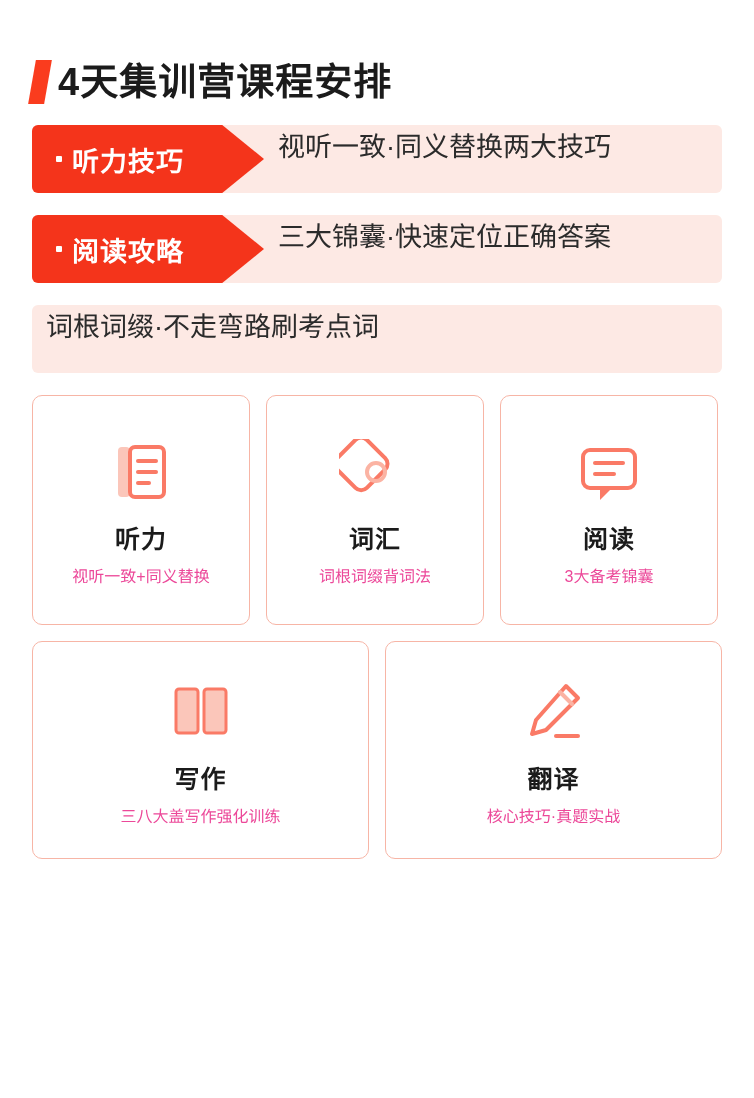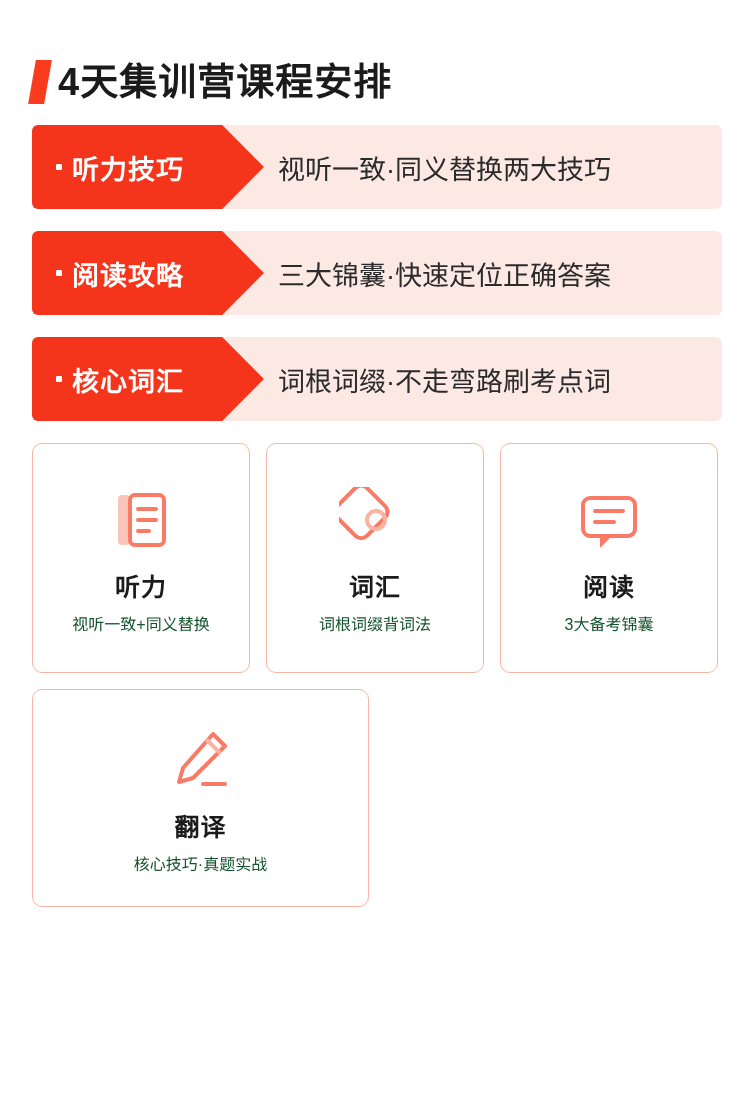--- a/index.html
+++ b/index.html
@@ -49,26 +49,25 @@
     color: #1b1b1b;
     white-space: nowrap;
   }
 
   
   .banner-list {
     margin-top: 6px;
   }
   .banner {
     position: relative;
-    height: 84px;
+    height: 68px;
     margin-bottom: 22px;
     background: #fde9e4;
     border-radius: 6px;
     display: flex;
-    align-items: center;
     overflow: hidden;
   }
   .banner-tag {
     position: relative;
     width: 232px;
     height: 100%;
     background: #f4341b;
     display: flex;
     align-items: center;
     flex: 0 0 auto;
@@ -137,21 +136,21 @@
   }
   .card-title {
     font-size: 25px;
     font-weight: bold;
     color: #1b1b1b;
     margin-bottom: 8px;
     letter-spacing: 1px;
   }
   .card-sub {
     font-size: 16px;
-    color: #14532d;
+    color: #ec4899;
     letter-spacing: 0px;
     text-align: center;
   }
   .card.col2 .card-title { font-size: 25px; }
   .card.col2 .card-sub { font-size: 16px; }
 </style>
 </head>
 <body>
 
 <div class="page">
@@ -173,24 +172,20 @@
 
     <div class="banner">
       <div class="banner-tag">
         <span class="banner-dot"></span>
         <span class="banner-tag-text">阅读攻略</span>
       </div>
       <div class="banner-desc">三大锦囊·快速定位正确答案</div>
     </div>
 
     <div class="banner">
-      <div class="banner-tag">
-        <span class="banner-dot"></span>
-        <span class="banner-tag-text">核心词汇</span>
-      </div>
       <div class="banner-desc">词根词缀·不走弯路刷考点词</div>
     </div>
 
 
   </div>
 
   <div class="card-grid">
 
     <div class="card col3">
       <div class="card-icon">
@@ -223,20 +218,32 @@
           <rect x="9" y="10" width="52" height="38" rx="7" fill="none" stroke="#fa7a66" stroke-width="4"></rect>
           <line x1="21" y1="23" x2="49" y2="23" stroke="#fa7a66" stroke-width="4" stroke-linecap="round"></line>
           <line x1="21" y1="34" x2="40" y2="34" stroke="#fa7a66" stroke-width="4" stroke-linecap="round"></line>
           <path d="M26 48 L26 60 L38 48 Z" fill="#fa7a66"></path>
         </svg>
       </div>
       <div class="card-title">阅读</div>
       <div class="card-sub">3大备考锦囊</div>
     </div>
 
+    <div class="card col2">
+      <div class="card-icon">
+        <svg width="66" height="62" viewBox="0 0 66 62" fill="none">
+          <rect x="8" y="8" width="22" height="44" rx="3" fill="#fbc6ba"></rect>
+          <rect x="36" y="8" width="22" height="44" rx="3" fill="#fbc6ba"></rect>
+          <rect x="8" y="8" width="22" height="44" rx="3" fill="none" stroke="#fa7a66" stroke-width="3"></rect>
+          <rect x="36" y="8" width="22" height="44" rx="3" fill="none" stroke="#fa7a66" stroke-width="3"></rect>
+        </svg>
+      </div>
+      <div class="card-title">写作</div>
+      <div class="card-sub">三八大盖写作强化训练</div>
+    </div>
 
     <div class="card col2">
       <div class="card-icon">
         <svg width="64" height="64" viewBox="0 0 64 64" fill="none">
           <path d="M44 6 L56 18 L24 50 L10 54 L14 40 Z" fill="none" stroke="#fa7a66" stroke-width="4" stroke-linejoin="round"></path>
           <line x1="38" y1="12" x2="50" y2="24" stroke="#fbb3a3" stroke-width="4" stroke-linecap="round"></line>
           <line x1="34" y1="56" x2="56" y2="56" stroke="#fa7a66" stroke-width="4" stroke-linecap="round"></line>
         </svg>
       </div>
       <div class="card-title">翻译</div>

